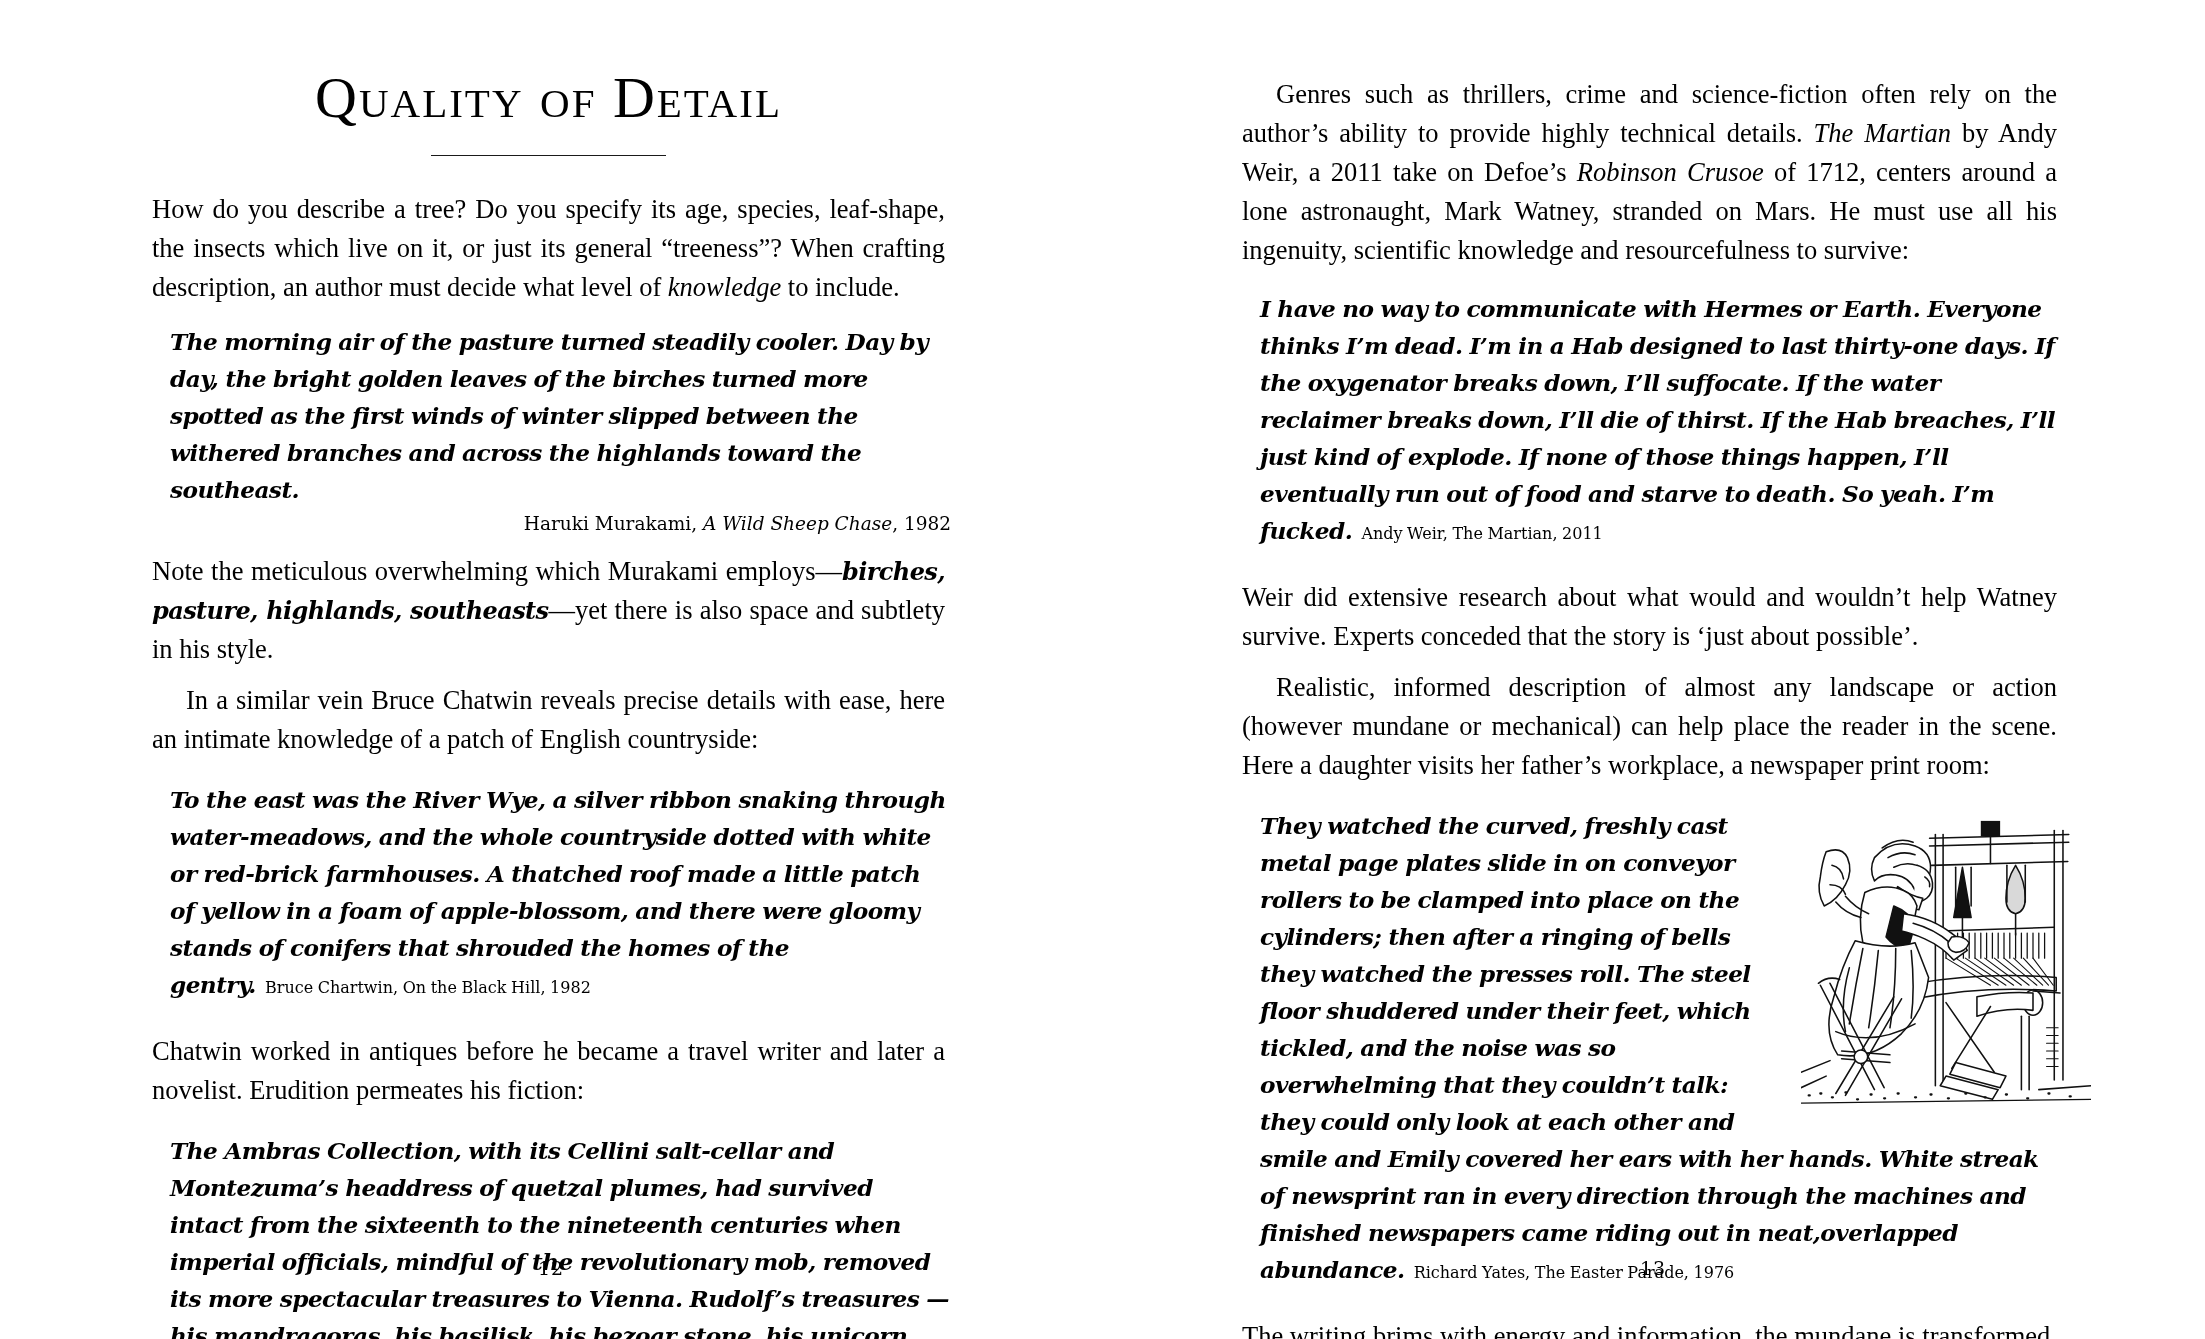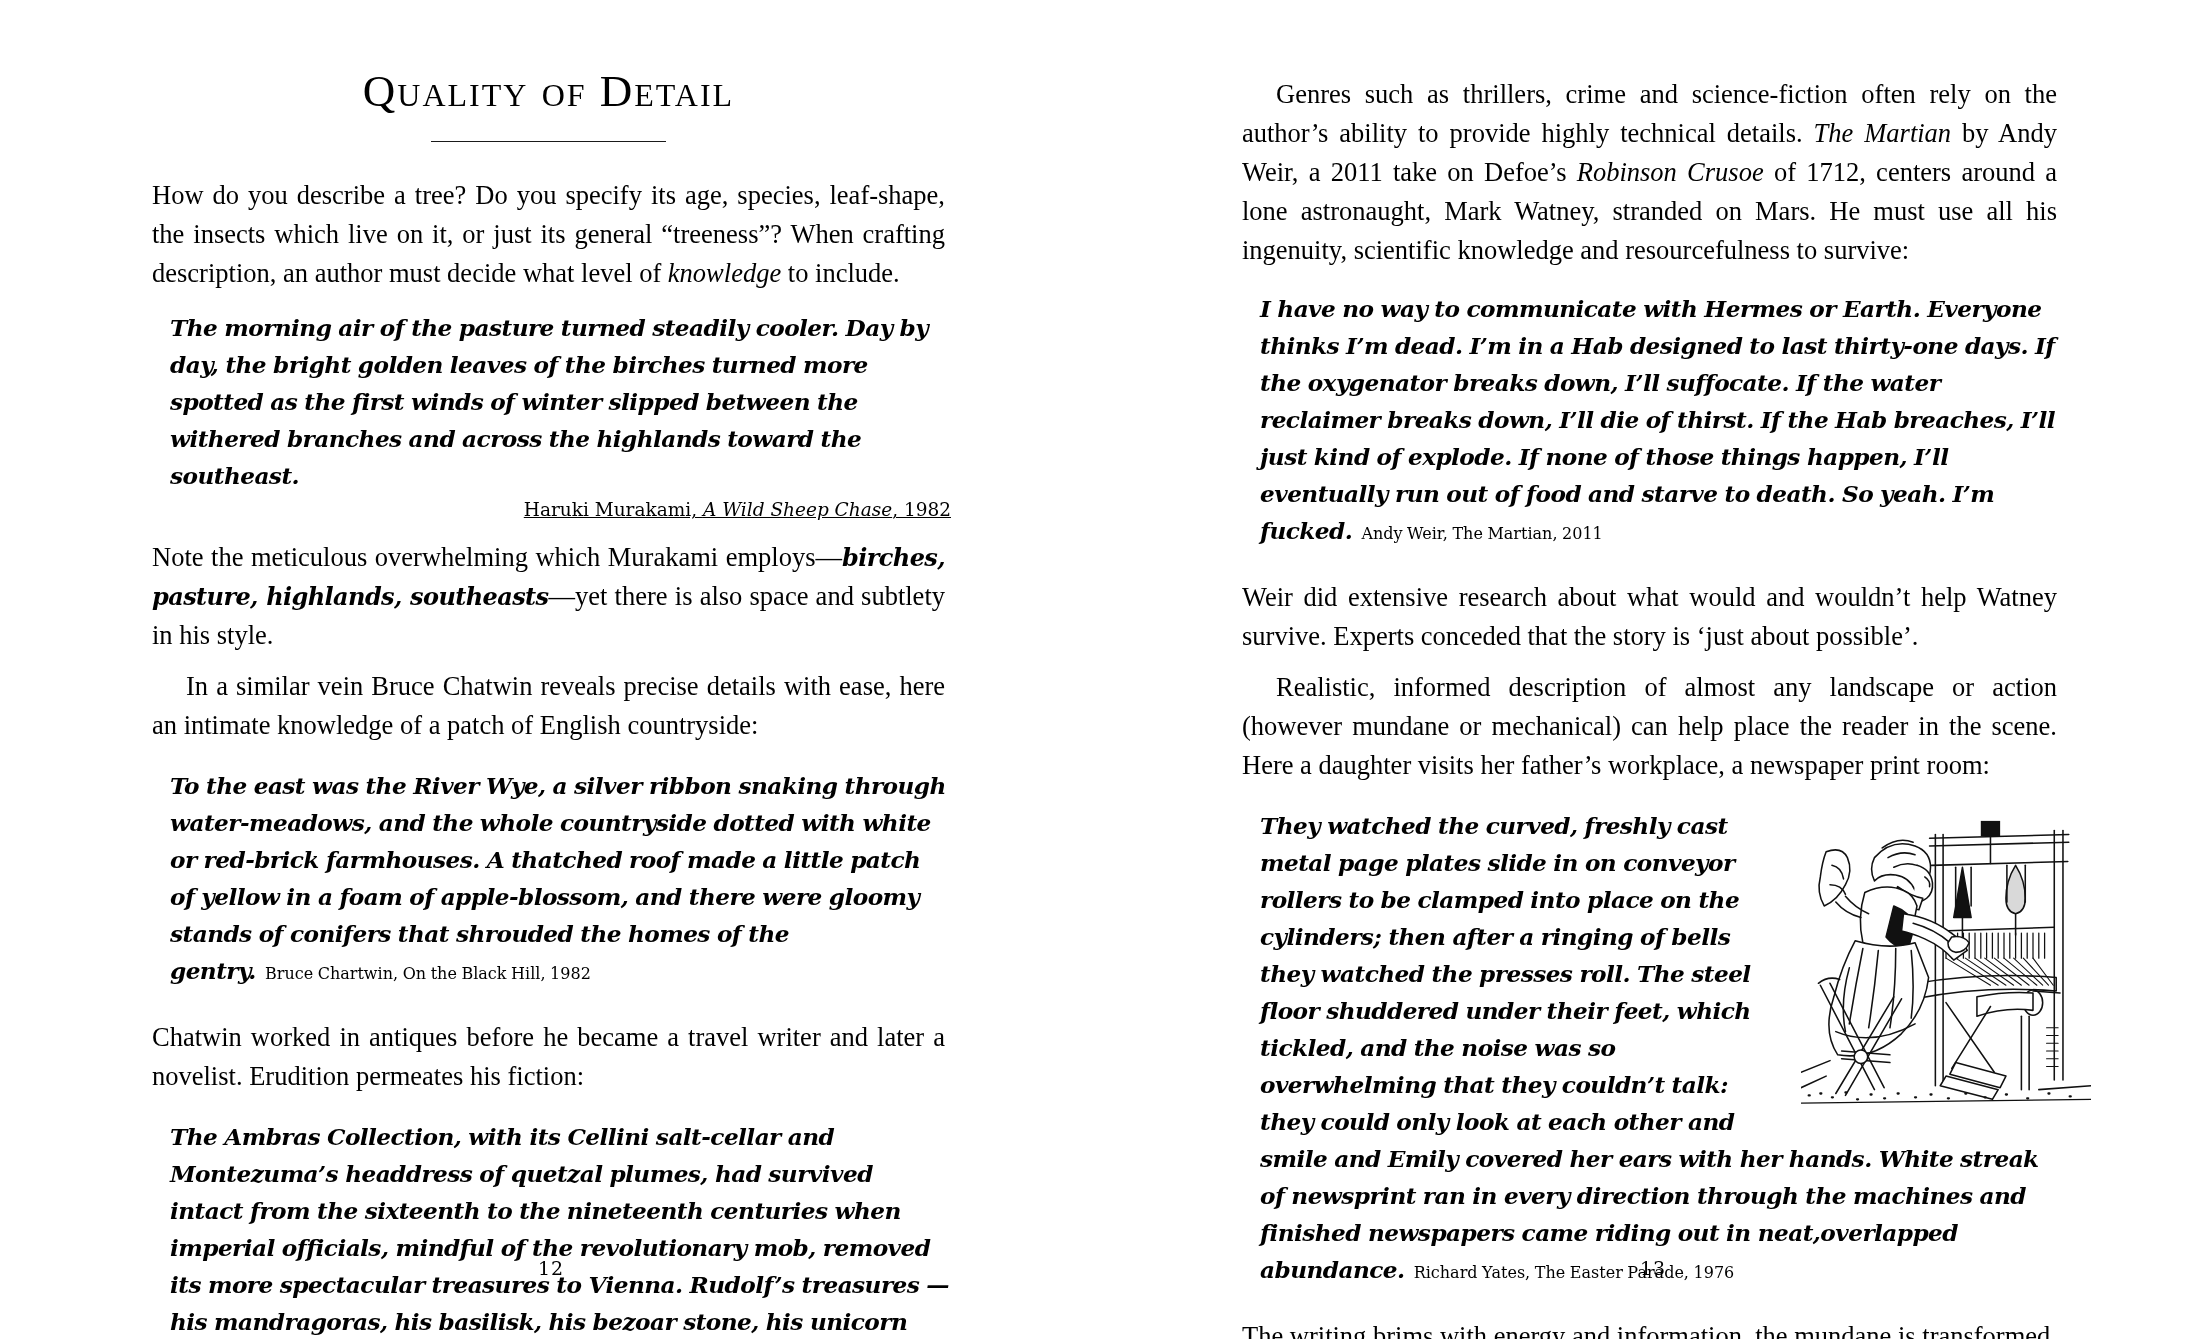--- a/index.html
+++ b/index.html
@@ -27,21 +27,21 @@
     width: 1102px;
     height: 1339px;
     box-sizing: border-box;
   }
   .page-left  { padding: 0 145px 0 140px; }
   .page-right { padding: 0 135px 0 128px; }
 
   
   .chapter-title {
     text-align: center;
-    font-size: 45px;
+    font-size: 58px;
     letter-spacing: 2.0px;
     font-variant: small-caps;
     font-family: "Liberation Serif", "DejaVu Serif", serif;
     font-weight: 400;
     margin: 68px 0 10px 0;
     line-height: 1.05;
     white-space: nowrap;
   }
   .chapter-subtitle {
     text-align: center;
@@ -103,21 +103,20 @@
     white-space: nowrap;
   }
   .quote .attrib-inline i { font-style: normal; }
   .attrib-right {
     font-family: "DejaVu Serif", "Liberation Serif", serif;
     font-size: 18.5px;
     text-align: right;
     margin: 5px 0 0 0;
     padding-right: 6px;
     letter-spacing: 0px;
-    text-decoration: underline;
   }
 
   
   .folio {
     position: absolute;
     bottom: 60px;
     left: 0;
     width: 100%;
     text-align: center;
     font-size: 19px;

